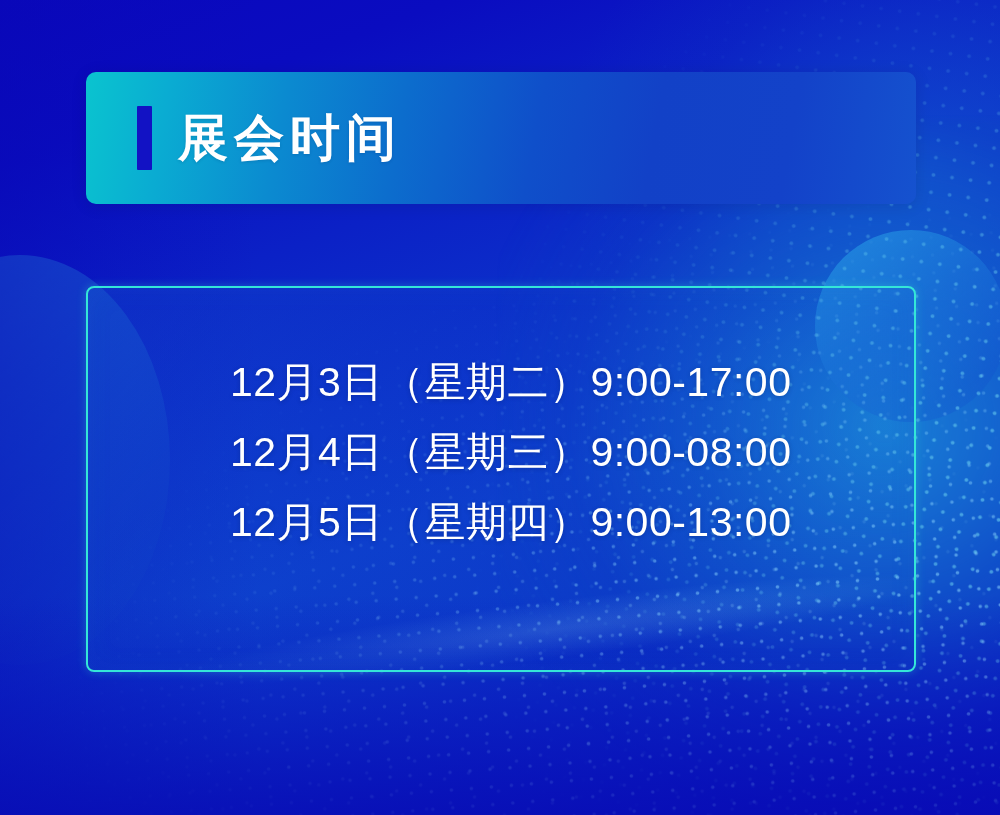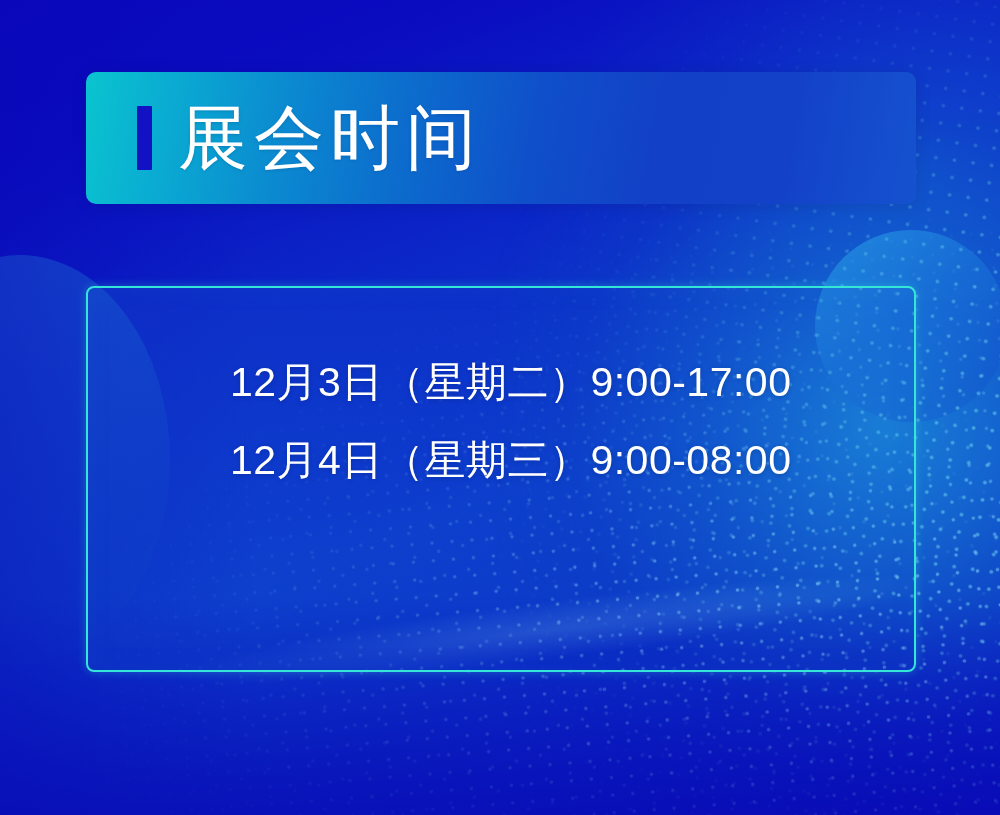--- a/index.html
+++ b/index.html
@@ -183,22 +183,22 @@
     width: 15px;
     height: 64px;
     background: #1212c4;
     border-radius: 1px;
   }
   .banner-title {
     position: absolute;
     left: 92px;
     top: 26px;
     color: #ffffff;
-    font-size: 70px;
-    font-weight: 400;
+    font-size: 50px;
+    font-weight: 700;
     letter-spacing: 6px;
     line-height: 80px;
     white-space: nowrap;
     text-shadow: 0 1px 3px rgba(0,40,90,0.18);
   }
 
   
   .info-card {
     position: absolute;
     left: 86px;
@@ -216,21 +216,21 @@
     box-shadow:
       0 0 10px rgba(52,230,216,0.30),
       inset 0 0 26px rgba(30,120,220,0.10);
   }
   .date-list {
     position: absolute;
     left: 142px;
     top: 72px;
     display: flex;
     flex-direction: column;
-    gap: 34px;
+    gap: 26px;
   }
   .date-row {
     color: #ffffff;
     font-size: 41px;
     font-weight: 400;
     line-height: 44px;
     white-space: nowrap;
     letter-spacing: 0.5px;
     text-shadow: 0 1px 4px rgba(0,30,90,0.30);
   }
@@ -257,16 +257,17 @@
 
   <div class="banner">
     <div class="banner-accent-bar"></div>
     <div class="banner-title">展会时间</div>
   </div>
 
   <div class="info-card">
     <div class="date-list">
       <div class="date-row">12月3日（星期二）9:00-17:00</div>
       <div class="date-row">12月4日（星期三）9:00-08:00</div>
+      <div class="date-row">12月5日（星期四）9:00-13:00</div>
     </div>
   </div>
 
 </div>
 
 </body></html>

